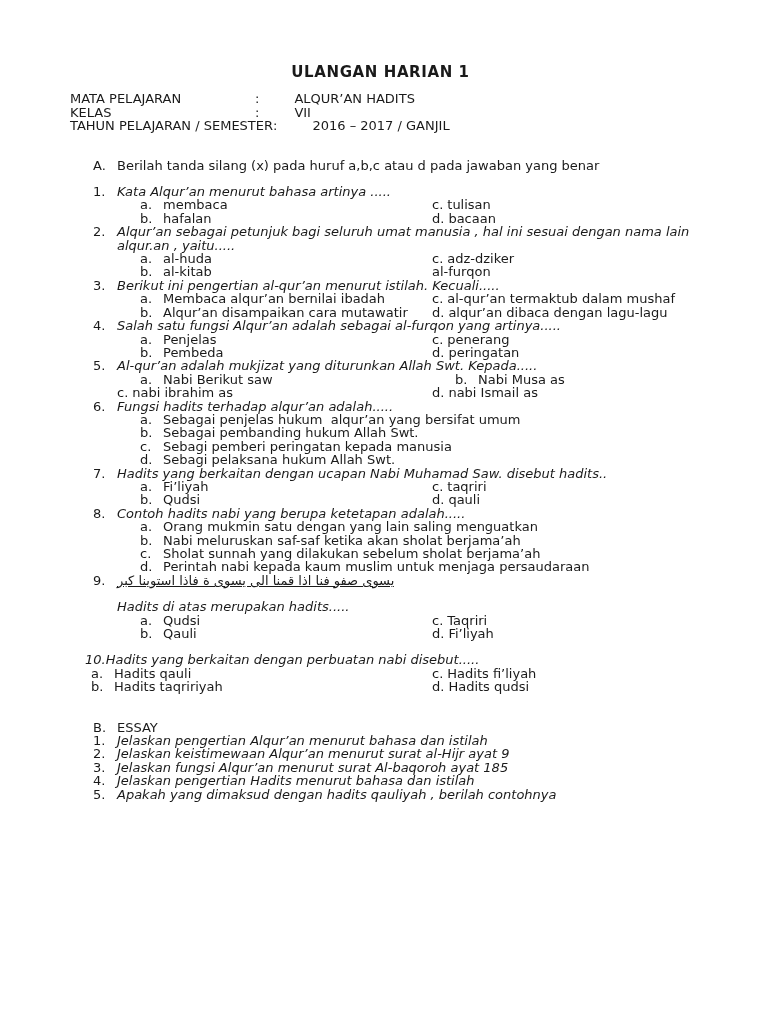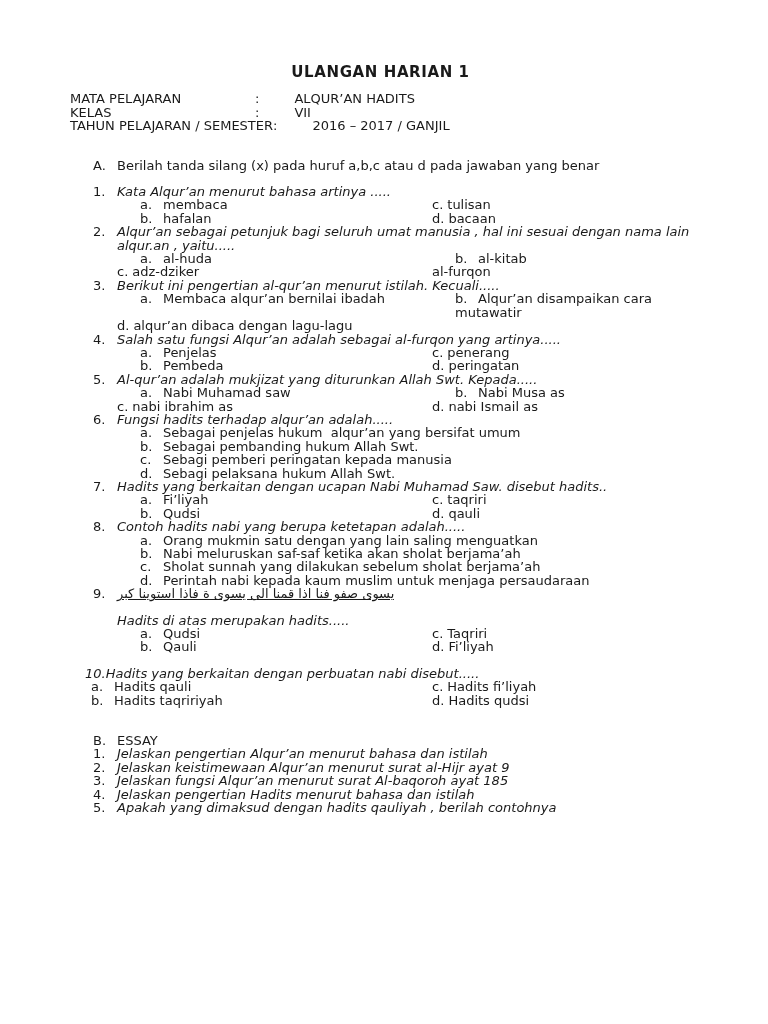--- a/index.html
+++ b/index.html
@@ -130,52 +130,53 @@
           <div class="opt opt-left"><span class="opt-key-fixed">b.</span><span class="opt-text">hafalan</span></div>
           <div class="opt"><span class="opt-key">d.</span><span class="opt-text">bacaan</span></div>
         </div>
       </div>
 
       <div class="q">
         <span class="q-num">2.</span>
         <div class="q-text">Alqur’an sebagai petunjuk bagi seluruh umat manusia , hal ini sesuai dengan nama lain alqur.an , yaitu.....</div>
         <div class="opts2">
           <div class="opt opt-left"><span class="opt-key-fixed">a.</span><span class="opt-text">al-huda</span></div>
+          <div class="opt"><span class="opt-key">c.</span><span class="opt-text">adz-dziker</span></div>
           <div class="opt opt-left"><span class="opt-key-fixed">b.</span><span class="opt-text">al-kitab</span></div>
-          <div class="opt"><span class="opt-key">c.</span><span class="opt-text">adz-dziker</span></div>
           <div class="opt"><span class="opt-key"></span><span class="opt-text">al-furqon</span></div>
         </div>
       </div>
 
       <div class="q">
         <span class="q-num">3.</span>
         <div class="q-text">Berikut ini pengertian al-qur’an menurut istilah. Kecuali.....</div>
         <div class="opts2">
           <div class="opt opt-left"><span class="opt-key-fixed">a.</span><span class="opt-text">Membaca alqur’an bernilai ibadah</span></div>
+          <div class="opt"><span class="opt-key">c.</span><span class="opt-text">al-qur’an termaktub dalam mushaf</span></div>
           <div class="opt opt-left"><span class="opt-key-fixed">b.</span><span class="opt-text">Alqur’an disampaikan cara mutawatir</span></div>
           <div class="opt"><span class="opt-key">d.</span><span class="opt-text">alqur’an dibaca dengan lagu-lagu</span></div>
         </div>
       </div>
 
       <div class="q">
         <span class="q-num">4.</span>
         <div class="q-text">Salah satu fungsi Alqur’an adalah sebagai al-furqon yang artinya.....</div>
         <div class="opts2">
           <div class="opt opt-left"><span class="opt-key-fixed">a.</span><span class="opt-text">Penjelas</span></div>
           <div class="opt"><span class="opt-key">c.</span><span class="opt-text">penerang</span></div>
           <div class="opt opt-left"><span class="opt-key-fixed">b.</span><span class="opt-text">Pembeda</span></div>
           <div class="opt"><span class="opt-key">d.</span><span class="opt-text">peringatan</span></div>
         </div>
       </div>
 
       <div class="q">
         <span class="q-num">5.</span>
         <div class="q-text">Al-qur’an adalah mukjizat yang diturunkan Allah Swt. Kepada.....</div>
         <div class="opts2">
-          <div class="opt opt-left"><span class="opt-key-fixed">a.</span><span class="opt-text">Nabi Muhamad saw</span></div>
+          <div class="opt opt-left"><span class="opt-key-fixed">a.</span><span class="opt-text">Nabi Berikut saw</span></div>
           <div class="opt opt-left"><span class="opt-key-fixed">b.</span><span class="opt-text">Nabi Musa as</span></div>
           <div class="opt"><span class="opt-key">c.</span><span class="opt-text">nabi ibrahim as</span></div>
           <div class="opt"><span class="opt-key">d.</span><span class="opt-text">nabi Ismail as</span></div>
         </div>
       </div>
 
       <div class="q">
         <span class="q-num">6.</span>
         <div class="q-text">Fungsi hadits terhadap alqur’an adalah.....</div>
         <div class="opts-full">

